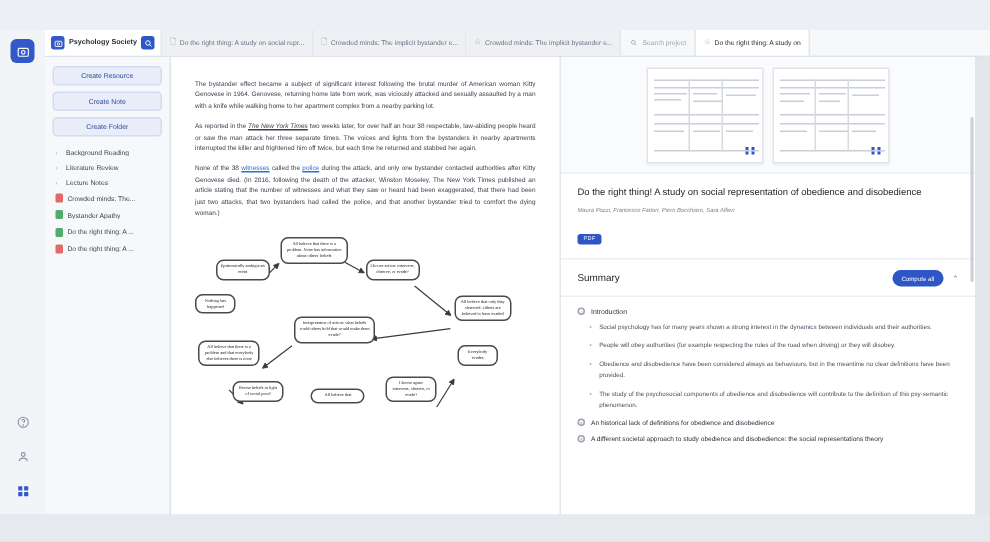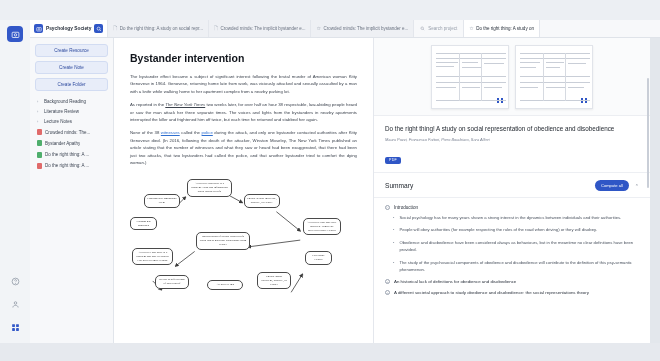--- a/index.html
+++ b/index.html
@@ -358,21 +358,20 @@
         <span class="tree-label">Do the right thing: A ...</span>
       </div>
       <div class="tree-item">
         <span class="doc-ico" style="background:#e06a6a"></span>
         <span class="tree-label">Do the right thing: A ...</span>
       </div>
     </div>
   </div>
 
   <div class="doc">
-    <h1 class="doc-title">Bystander intervention</h1>
 
     <p><span>The bystander effect became a subject of significant interest following the brutal murder of American woman Kitty Genovese in 1964. Genovese, returning home late from work, was viciously attacked and sexually assaulted by a man with a knife while walking home to her apartment complex from a nearby parking lot.</span></p>
 
     <p><span>As reported in the </span><a class="ital">The New York Times</a><span> two weeks later, for over half an hour 38 respectable, law-abiding people heard or saw the man attack her three separate times. The voices and lights from the bystanders in nearby apartments interrupted the killer and frightened him off twice, but each time he returned and stabbed her again.</span></p>
 
     <p><span>None of the 38 </span><a class="lnk">witnesses</a><span> called the </span><a class="lnk">police</a><span> during the attack, and only one bystander contacted authorities after Kitty Genovese died. (In 2016, following the death of the attacker, Winston Moseley, The New York Times published an article stating that the number of witnesses and what they saw or heard had been exaggerated, that there had been just two attacks, that two bystanders had called the police, and that another bystander tried to comfort the dying woman.)</span></p>
 
     <div class="flow">
       <svg viewBox="0 0 200 120" preserveAspectRatio="none">
         <g stroke="#3a3a3a" stroke-width="0.7" fill="none" marker-end="url(#ah)">

